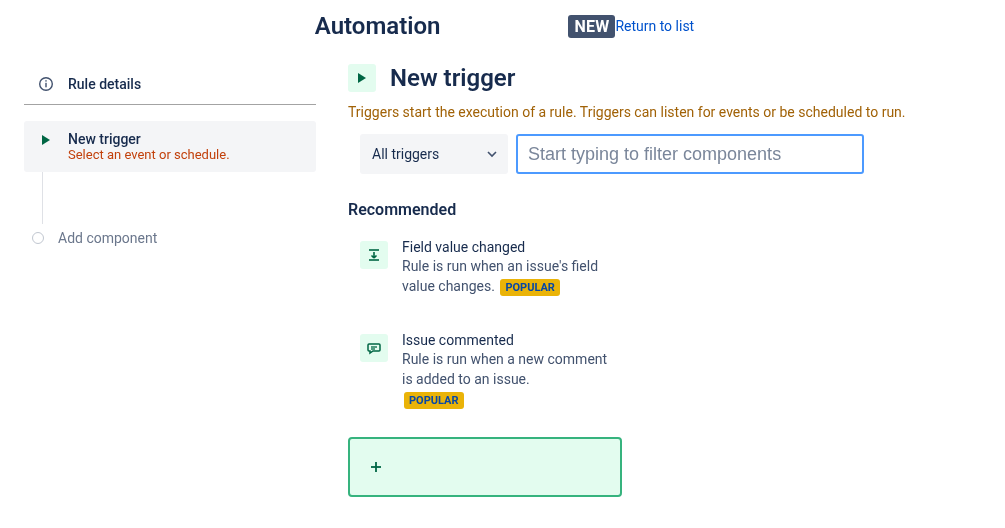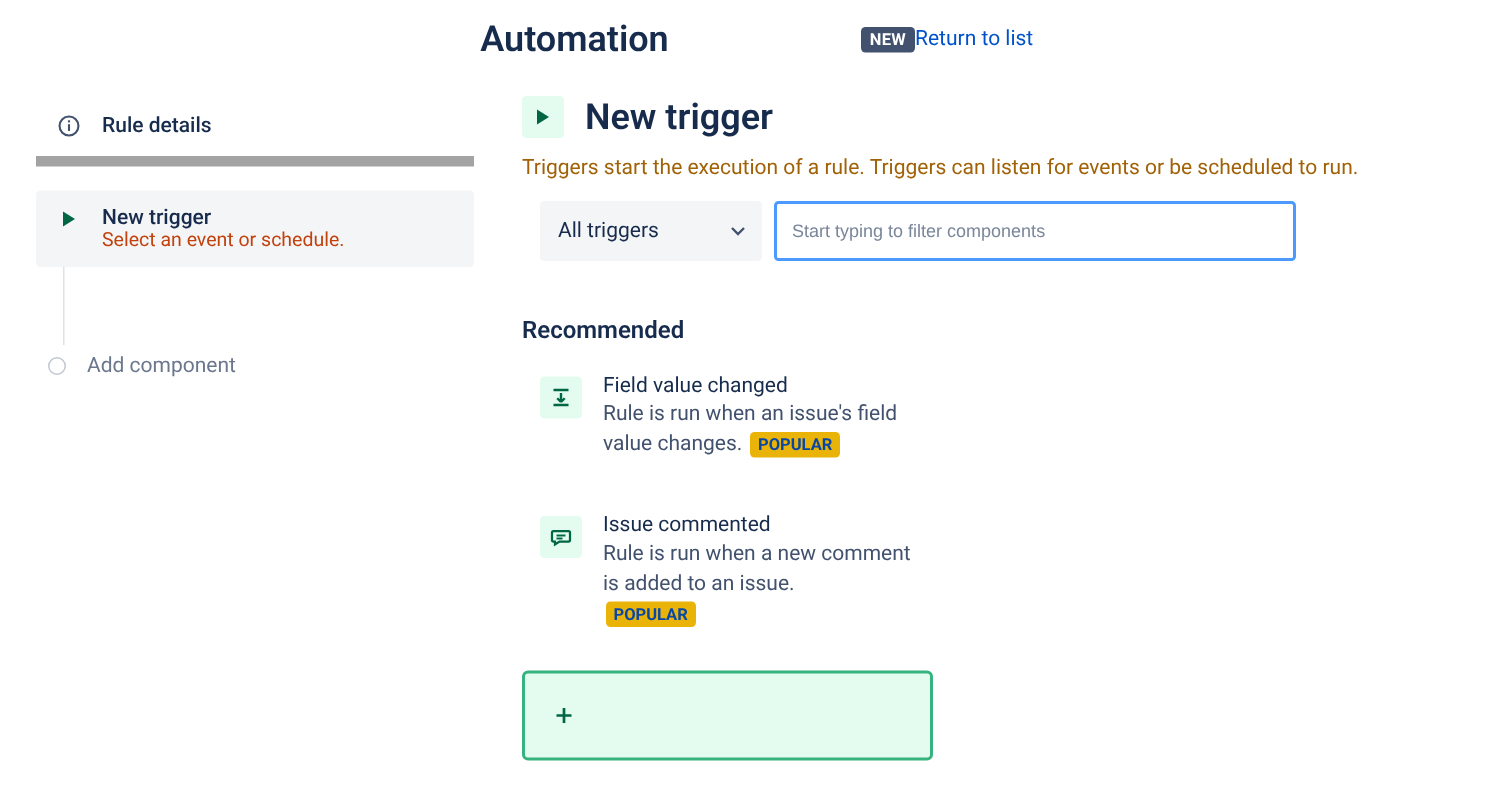--- a/index.html
+++ b/index.html
@@ -1,40 +1,40 @@
 <!DOCTYPE html>
 <html><head>
   <meta charset="utf-8">
   <style>
     * { box-sizing: border-box; margin: 0; padding: 0; }
     body { font-family: -apple-system, BlinkMacSystemFont, "Segoe UI", Roboto, sans-serif; color: #172B4D; width: 1005px; height: 528px; background: #fff; overflow: hidden; }
     .header { display: flex; align-items: center; justify-content: center; padding: 12px 24px 0 28px; }
     .header-left { display: flex; align-items: center; gap: 10px; }
     .page-title { font-size: 24px; font-weight: 600; color: #172B4D; }
-    .badge-new { background: #42526E; color: #fff; font-size: 11px; font-weight: 700; padding: 2px 6px; border-radius: 3px; letter-spacing: 0.2px; }
+    .badge-new { background: #42526E; color: #fff; font-size: 16px; font-weight: 700; padding: 2px 6px; border-radius: 3px; letter-spacing: 0.2px; }
     .return-link { color: #0052CC; font-size: 14px; font-weight: 400; text-decoration: none; }
     .content { display: flex; padding: 24px 24px 0 24px; gap: 24px; }
     .sidebar { width: 292px; flex-shrink: 0; }
-    .side-item { display: flex; align-items: flex-end; gap: 12px; padding: 12px 12px; border-bottom: 7px solid #a3a3a3; }
+    .side-item { display: flex; align-items: flex-end; gap: 12px; padding: 12px 12px; border-bottom: 1px solid #a3a3a3; }
     .side-item.selected { background: #F4F5F7; border-radius: 3px; border-bottom: none; display:flex; align-items:flex-start; padding: 10px 12px;}
     .side-item.selected .side-texts { display:flex; flex-direction:column; }
     .side-item-title { font-size: 14px; font-weight: 500; color: #172B4D; }
     .side-item-sub { font-size: 13px; color: #c2410c; }
     .icon-slot { width: 20px; display:flex; align-items:center; justify-content:center; }
     .rail { position: relative; margin-left: 18px; border-left: 1.5px solid #DFE1E6; height: 52px; }
     .add-comp { display:flex; align-items:center; gap: 14px; padding: 6px 0 6px 8px; color: #6B778C; font-size: 14px; }
     .add-circle { width: 12px; height: 12px; border: 1.5px solid #C1C7D0; border-radius: 50%; background:#fff; margin-left: 0px;}
     .main { flex: 1; padding-left: 8px; }
     .main-head { display:flex; align-items:center; gap: 14px; margin-bottom: 10px;}
     .main-title { font-size: 24px; font-weight: 600; }
     .play-box { width: 28px; height: 28px; background: #E3FCEF; border-radius: 3px; display:flex; align-items:center; justify-content:center;}
     .main-desc { font-size: 14px; color: #a16207; max-width: 560px; line-height: 1.45; margin-bottom: 12px;}
-    .filter-row { display:flex; gap: 8px; margin-left: 12px; margin-bottom: 36px;}
+    .filter-row { display:flex; gap: 8px; margin-left: 12px; margin-bottom: 26px;}
     .dropdown { width: 148px; height: 40px; background: #F4F5F7; border-radius: 3px; display:flex; align-items:center; justify-content:space-between; padding: 0 10px 0 12px; font-size: 14px; color:#172B4D; cursor:pointer;}
-    .filter-input { width: 348px; height: 40px; border: 2px solid #4C9AFF; border-radius: 3px; padding: 0 10px; font-size: 12px; outline:none; }
+    .filter-input { width: 348px; height: 40px; border: 2px solid #4C9AFF; border-radius: 3px; padding: 0 10px; font-size: 18px; outline:none; }
     .filter-input::placeholder { color: #7A869A; }
     .section-title { font-size: 16px; font-weight: 600; margin-bottom: 12px; }
     .cards { display:flex; flex-direction:column; gap: 20px; width: 274px;}
     .card { display:flex; gap: 14px; padding: 8px 12px; border-radius: 4px; }
     .card.selected { border: 2px solid #36B37E; background: #E3FCEF; padding: 12px 12px 14px 12px;}
     .card-icon { width: 28px; height: 28px; background:#E3FCEF; border-radius:3px; display:flex; align-items:center; justify-content:center; flex-shrink:0; margin-top:2px;}
     .card.selected .card-icon { background: transparent; }
     .card-title { font-size: 14px; font-weight: 400; color:#172B4D; }
     .card-desc { font-size: 14px; color:#42526E; line-height:1.4; margin-top:2px;}
     .tag-popular { display:inline-block; background:#eab308; color:#0747A6; font-size:11px; font-weight:700; padding: 1px 5px; border-radius:3px; margin-left: 2px;}

